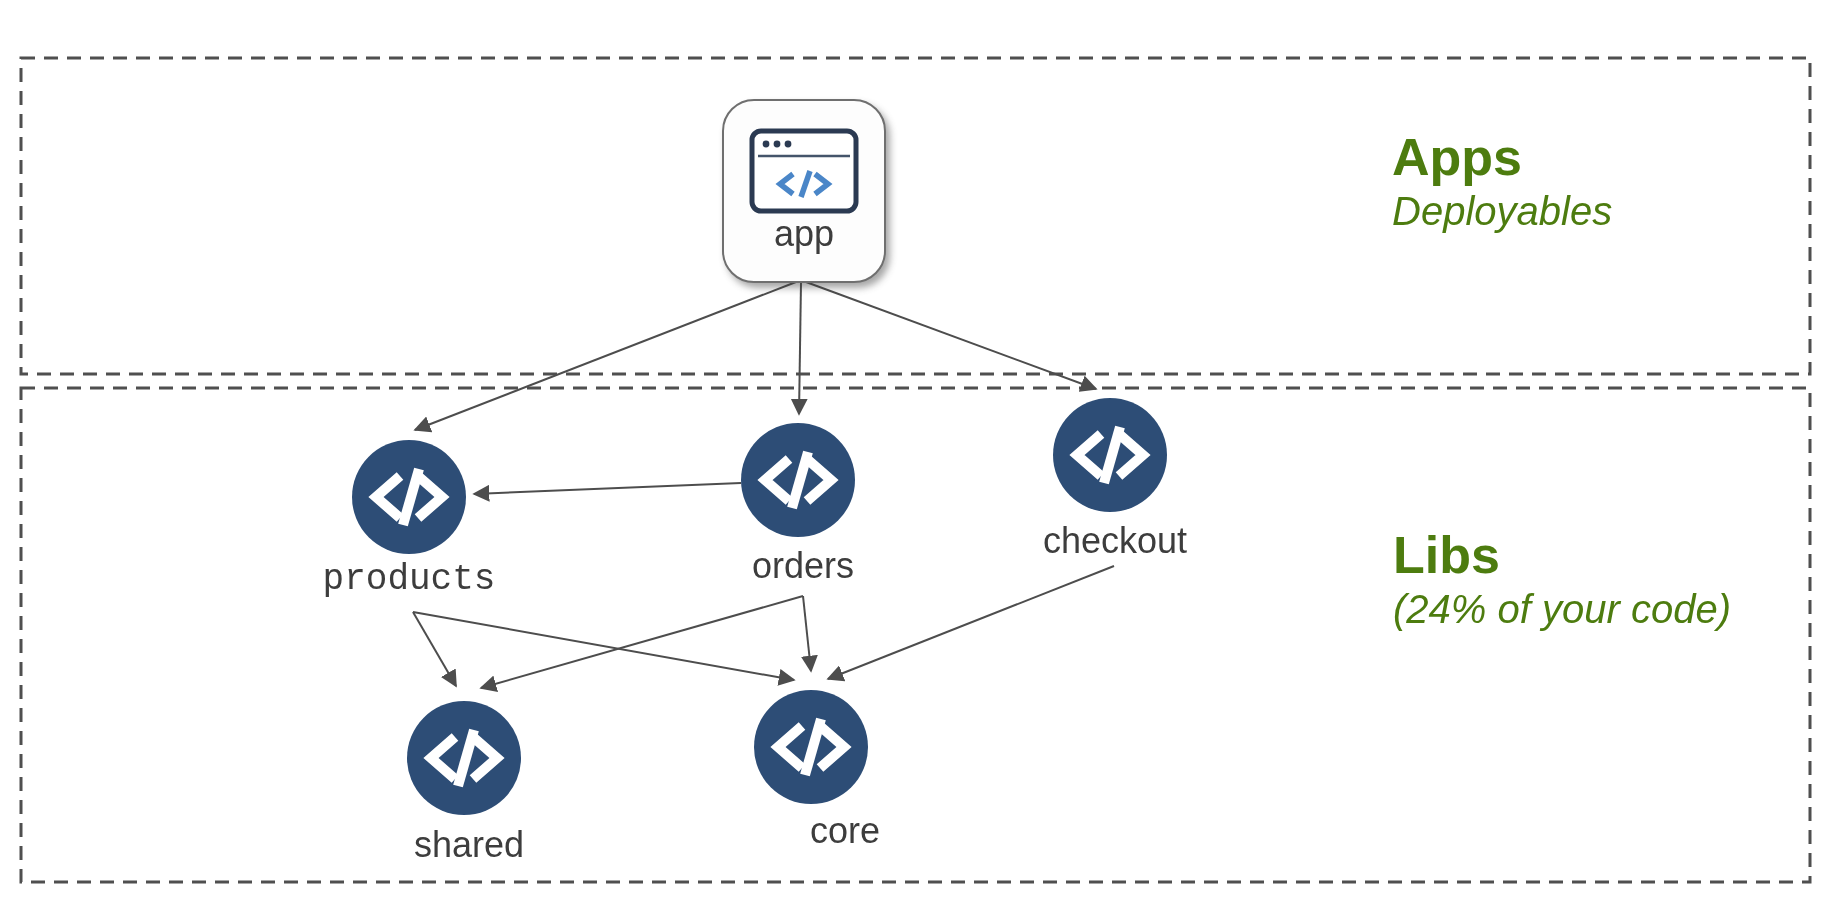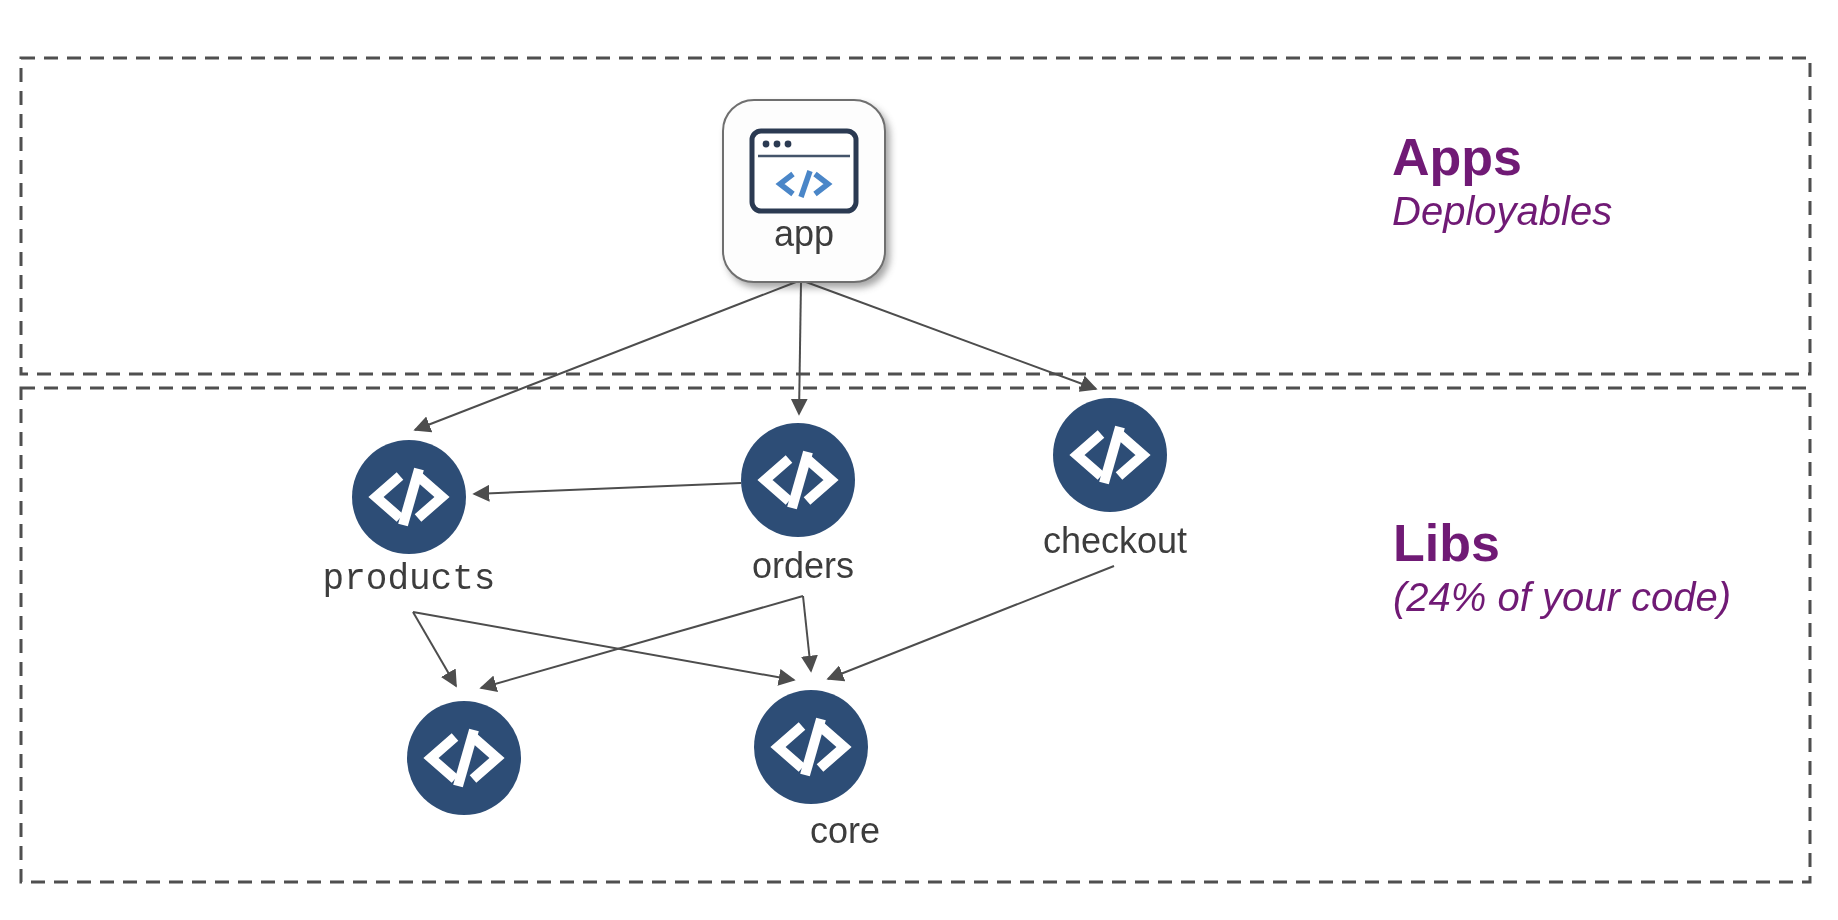--- a/index.html
+++ b/index.html
@@ -41,21 +41,21 @@
     border-radius: 32px;
     box-shadow: 4px 5px 7px rgba(60,60,60,0.45);
     display: flex; flex-direction: column;
     align-items: center; justify-content: center;
   }
   .app-label {
     font-size: 36px;
     color: #3d3d3d;
     line-height: 1.1;
   }
-  .section-label { position: absolute; color: #701a75; }
+  .section-label { position: absolute; color: #4d7c0f; }
   .section-label .title { font-size: 52px; font-weight: 700; line-height: 1.12; }
   .section-label .subtitle { font-size: 40px; font-weight: 400; line-height: 1.25; font-style: italic; }
 </style>
 </head>
 <body>
 
 <div class="canvas">
 
   <svg class="layer" viewBox="0 0 1838 920">
     <defs>
@@ -119,32 +119,33 @@
   </div>
   <div class="node-label" style="left:1000px; top:520px;">checkout</div>
 
   <div class="node-circle" style="left:407px; top:701px;">
     <svg viewBox="0 0 100 100">
       <polyline points="41,29 17,50 41,71" fill="none" stroke="#ffffff" stroke-width="10"></polyline>
       <line x1="60" y1="22" x2="44" y2="78" stroke="#ffffff" stroke-width="10"></line>
       <polyline points="59,29 83,50 59,71" fill="none" stroke="#ffffff" stroke-width="10"></polyline>
     </svg>
   </div>
+  <div class="node-label" style="left:354px; top:824px;">shared</div>
 
   <div class="node-circle" style="left:754px; top:690px;">
     <svg viewBox="0 0 100 100">
       <polyline points="41,29 17,50 41,71" fill="none" stroke="#ffffff" stroke-width="10"></polyline>
       <line x1="60" y1="22" x2="44" y2="78" stroke="#ffffff" stroke-width="10"></line>
       <polyline points="59,29 83,50 59,71" fill="none" stroke="#ffffff" stroke-width="10"></polyline>
     </svg>
   </div>
   <div class="node-label" style="left:730px; top:810px;">core</div>
 
   <div class="section-label" style="left:1392px; top:128px;">
     <div class="title">Apps</div>
     <div class="subtitle">Deployables</div>
   </div>
-  <div class="section-label" style="left:1393px; top:514px;">
+  <div class="section-label" style="left:1393px; top:526px;">
     <div class="title">Libs</div>
     <div class="subtitle">(24% of your code)</div>
   </div>
 
 </div>
 
 </body></html>

